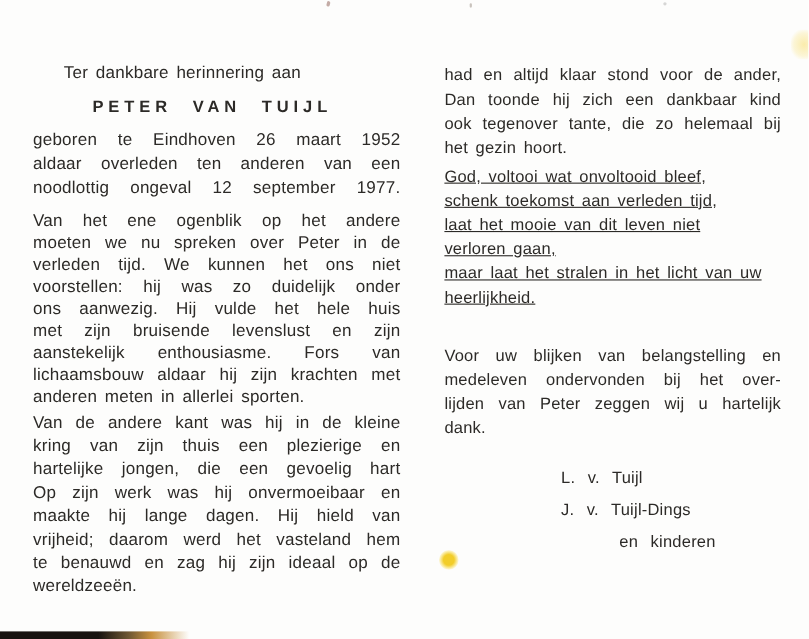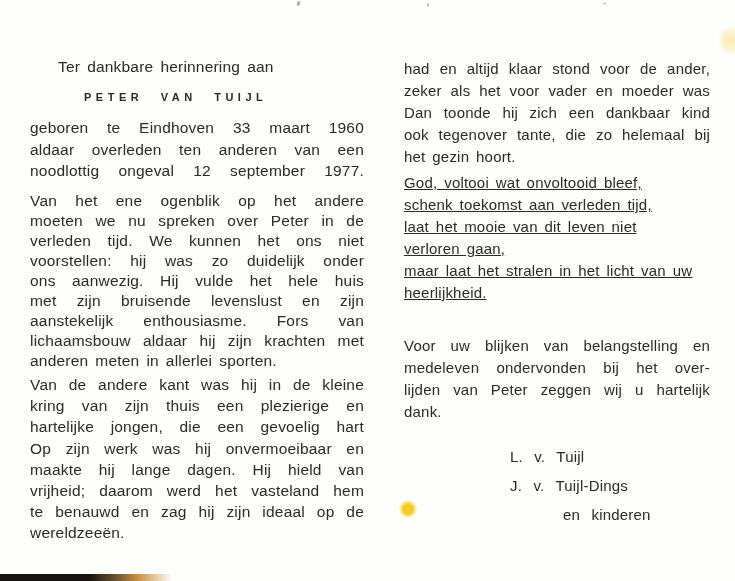--- a/index.html
+++ b/index.html
@@ -36,21 +36,21 @@
   .intro-line {
     padding-left: 28px;
     line-height: 21px;
     white-space: nowrap;
   }
   .name-line {
     margin-top: 10px;
     padding-left: 54px;
     line-height: 21px;
     font-weight: bold;
-    font-size: 11px;
+    font-size: 15px;
     letter-spacing: 4.5px;
     word-spacing: 10px;
     white-space: nowrap;
   }
 
   .para { line-height: 21px; }
   .tline { white-space: nowrap; }
   .tline.stretch {
     white-space: normal;
     text-align: justify;
@@ -111,21 +111,21 @@
 </head>
 <body>
 
 <div class="page">
 
   <div class="col left-col">
     <div class="intro-line">Ter dankbare herinnering aan</div>
     <div class="name-line">PETER VAN TUIJL</div>
     <div class="para-wrap">
         <div class="para">
-          <div class="tline stretch">geboren te Eindhoven 33 maart 1960</div>
+          <div class="tline stretch">geboren te Eindhoven 26 maart 1952</div>
           <div class="tline stretch">aldaar overleden ten anderen van een</div>
           <div class="tline stretch">noodlottig ongeval 12 september 1977.</div>
         </div>
         <div class="para">
           <div class="tline stretch">Van het ene ogenblik op het andere</div>
           <div class="tline stretch">moeten we nu spreken over Peter in de</div>
           <div class="tline stretch">verleden tijd. We kunnen het ons niet</div>
           <div class="tline stretch">voorstellen: hij was zo duidelijk onder</div>
           <div class="tline stretch">ons aanwezig. Hij vulde het hele huis</div>
           <div class="tline stretch">met zijn bruisende levenslust en zijn</div>
@@ -145,21 +145,20 @@
           <div class="tline stretch">te benauwd en zag hij zijn ideaal op de</div>
           <div class="tline">wereldzeeën.</div>
         </div>
       </div>
   </div>
 
   <div class="col right-col">
     <div class="para-wrap">
         <div class="para">
           <div class="tline stretch">had en altijd klaar stond voor de ander,</div>
-          <div class="tline stretch">zeker als het voor vader en moeder was</div>
           <div class="tline stretch">Dan toonde hij zich een dankbaar kind</div>
           <div class="tline stretch">ook tegenover tante, die zo helemaal bij</div>
           <div class="tline">het gezin hoort.</div>
         </div>
         <div class="para">
           <div class="tline">God, voltooi wat onvoltooid bleef,</div>
           <div class="tline">schenk toekomst aan verleden tijd,</div>
           <div class="tline">laat het mooie van dit leven niet</div>
           <div class="tline">verloren gaan,</div>
           <div class="tline">maar laat het stralen in het licht van uw</div>

